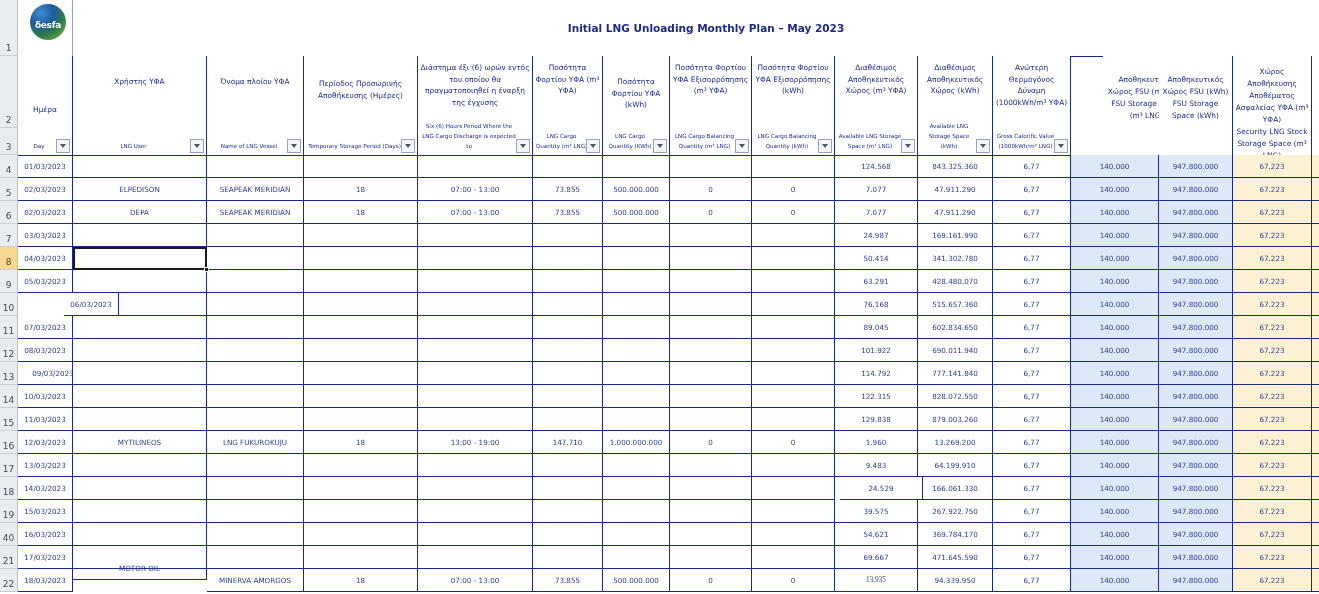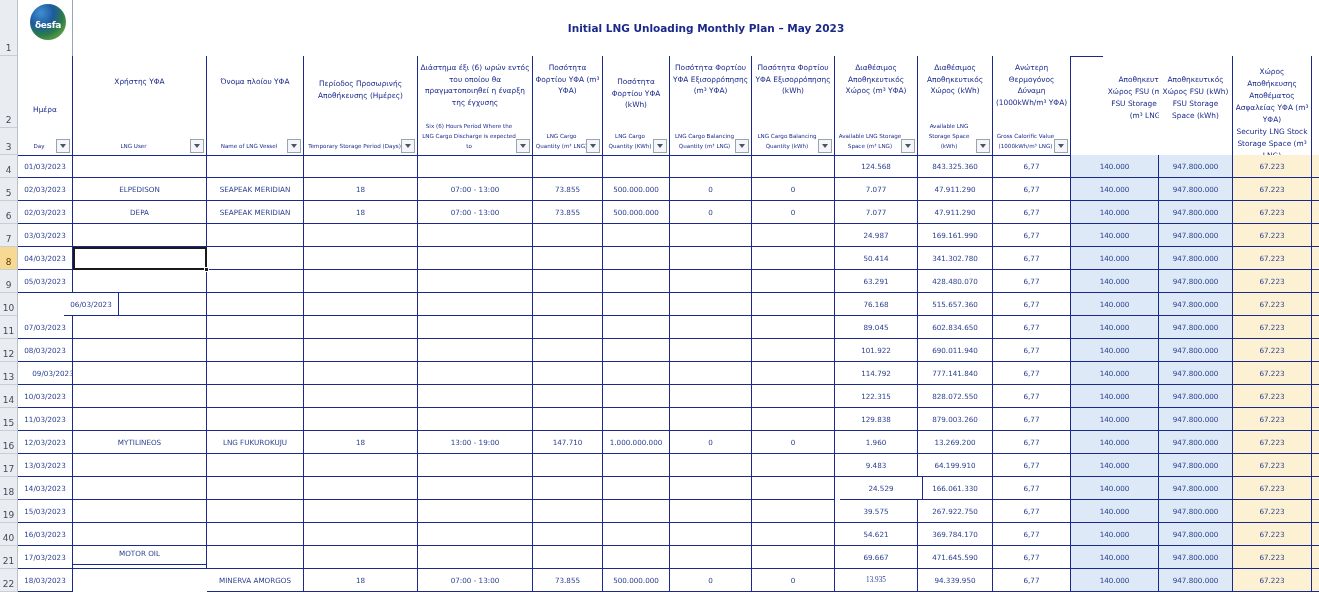--- a/index.html
+++ b/index.html
@@ -448,21 +448,21 @@
       <div class="cell" style="left: 670px; top: 546px; width: 82px; height: 23px;"></div>
       <div class="cell" style="left: 752px; top: 546px; width: 83px; height: 23px;"></div>
       <div class="cell" style="left: 835px; top: 546px; width: 83px; height: 23px;">69.667</div>
       <div class="cell" style="left: 918px; top: 546px; width: 75px; height: 23px;">471.645.590</div>
       <div class="cell" style="left: 993px; top: 546px; width: 78px; height: 23px;">6,77</div>
       <div class="cell blue" style="left: 1071px; top: 546px; width: 88px; height: 23px;">140.000</div>
       <div class="cell blue" style="left: 1159px; top: 546px; width: 74px; height: 23px;">947.800.000</div>
       <div class="cell yellow" style="left: 1233px; top: 546px; width: 79px; height: 23px;">67.223</div>
       <div class="cell yellow" style="left: 1312px; top: 546px; width: 88px; height: 23px;"></div>
       <div class="cell" style="left: 18px; top: 569px; width: 55px; height: 23px; border-right: 1px solid rgb(27, 42, 138);">18/03/2023</div>
-      <div class="cell" style="left: 73px; top: 542px; width: 134px; height: 23px;">MOTOR OIL</div>
+      <div class="cell" style="left: 73px; top: 557px; width: 134px; height: 23px;">MOTOR OIL</div>
       <div class="cell" style="left: 207px; top: 569px; width: 97px; height: 23px;">MINERVA AMORGOS</div>
       <div class="cell" style="left: 304px; top: 569px; width: 114px; height: 23px;">18</div>
       <div class="cell" style="left: 418px; top: 569px; width: 115px; height: 23px;">07:00 - 13:00</div>
       <div class="cell" style="left: 533px; top: 569px; width: 70px; height: 23px;">73.855</div>
       <div class="cell" style="left: 603px; top: 569px; width: 67px; height: 23px;">500.000.000</div>
       <div class="cell" style="left: 670px; top: 569px; width: 82px; height: 23px;">0</div>
       <div class="cell" style="left: 752px; top: 569px; width: 83px; height: 23px;">0</div>
       <div class="cell" style="left: 835px; top: 569px; width: 83px; height: 23px; font-family: Liberation Serif, serif;">13.935</div>
       <div class="cell" style="left: 918px; top: 569px; width: 75px; height: 23px;">94.339.950</div>
       <div class="cell" style="left: 993px; top: 569px; width: 78px; height: 23px;">6,77</div>

